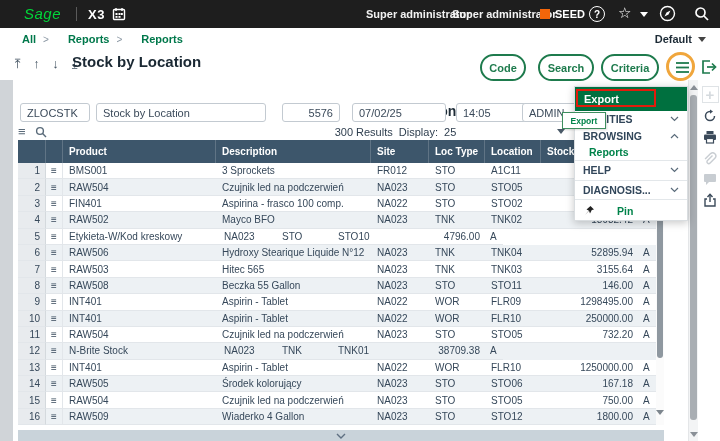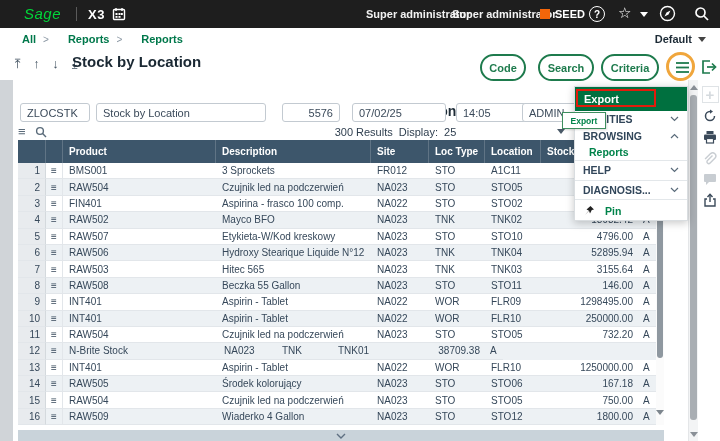--- a/index.html
+++ b/index.html
@@ -85,21 +85,21 @@
   .rail-icon { width:17px; height:17px; display:flex; align-items:center; justify-content:center; cursor:pointer; }
   .plus-box { border:1px solid #dfe3e6; color:#d5dade; font-size:15px; font-weight:600; line-height:14px; cursor:default; }
 
   
   .dropdown { position:absolute; left:574px; top:86px; width:114px; background:#fff; border:1px solid #d9dde0; box-shadow:0 2px 8px rgba(0,0,0,.22); z-index:10; }
   .dd-header { height:24px; background:#00703f; color:#fff; font-size:11px; font-weight:700; display:flex; align-items:center; padding-left:9px; cursor:pointer; position:relative; }
   .annot-rect { position:absolute; left:1px; top:2px; width:80px; height:18px; border:2px solid #e31b0c; pointer-events:none; }
   .dd-item { height:16.5px; display:flex; align-items:center; justify-content:space-between; padding:0 8px; font-size:10.5px; font-weight:700; color:#31465a; cursor:pointer; }
   .dd-link { height:15px; display:flex; align-items:center; padding-left:14px; font-size:10.5px; font-weight:700; color:#00834a; cursor:pointer; }
   .dd-div { height:1px; background:#e3e7ea; margin:1px 0; }
-  .dd-pin { height:19px; display:flex; align-items:center; gap:10px; padding-left:9px; font-size:10.5px; font-weight:700; color:#00834a; cursor:pointer; }
+  .dd-pin { height:19px; display:flex; align-items:center; gap:22px; padding-left:9px; font-size:10.5px; font-weight:700; color:#00834a; cursor:pointer; }
 
   .tooltip { position:absolute; left:562px; top:112px; width:44px; height:17px; background:#fff; border:1px solid #3e8e5f; box-shadow:1px 1px 2px rgba(0,0,0,.15); color:#00834a; font-size:8.5px; font-weight:700; display:flex; align-items:center; justify-content:center; z-index:11; }
 
   svg { display:block; }
 </style>
 </head>
 <body>
 
 <div id="app">
 
@@ -257,21 +257,20 @@
           <div class="c-desc">Mayco BFO</div>
           <div class="c-site">NA023</div>
           <div class="c-ltyp">TNK</div>
           <div class="c-loc">TNK02</div>
           <div class="c-qty">18982.42</div>
           <div class="c-stat">A</div>
         </div>
         <div class="grid-row">
           <div class="c-num">5</div>
           <div class="c-grip">≡</div>
-          <div class="c-prod">RAW507</div>
           <div class="c-desc">Etykieta-W/Kod kreskowy</div>
           <div class="c-site">NA023</div>
           <div class="c-ltyp">STO</div>
           <div class="c-loc">STO10</div>
           <div class="c-qty">4796.00</div>
           <div class="c-stat">A</div>
         </div>
         <div class="grid-row">
           <div class="c-num">6</div>
           <div class="c-grip">≡</div>

